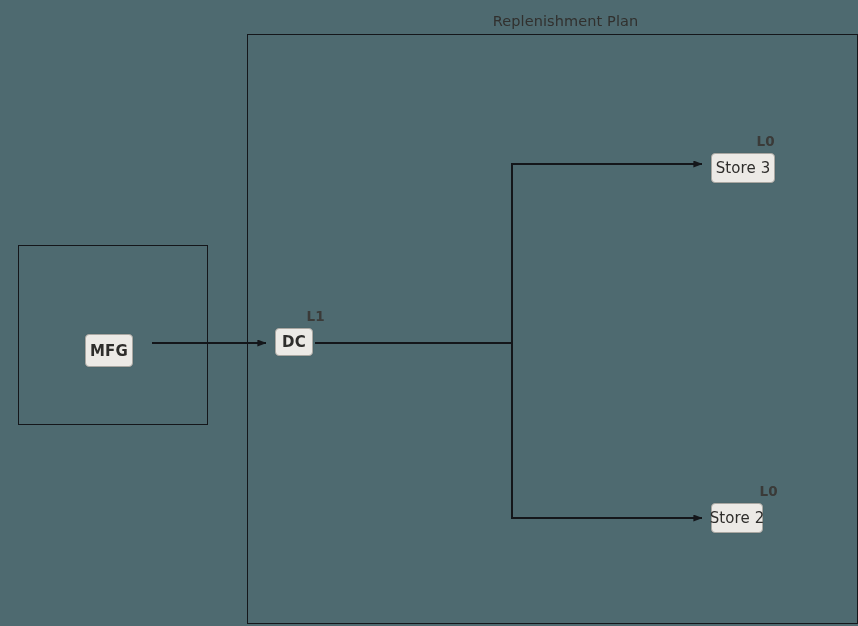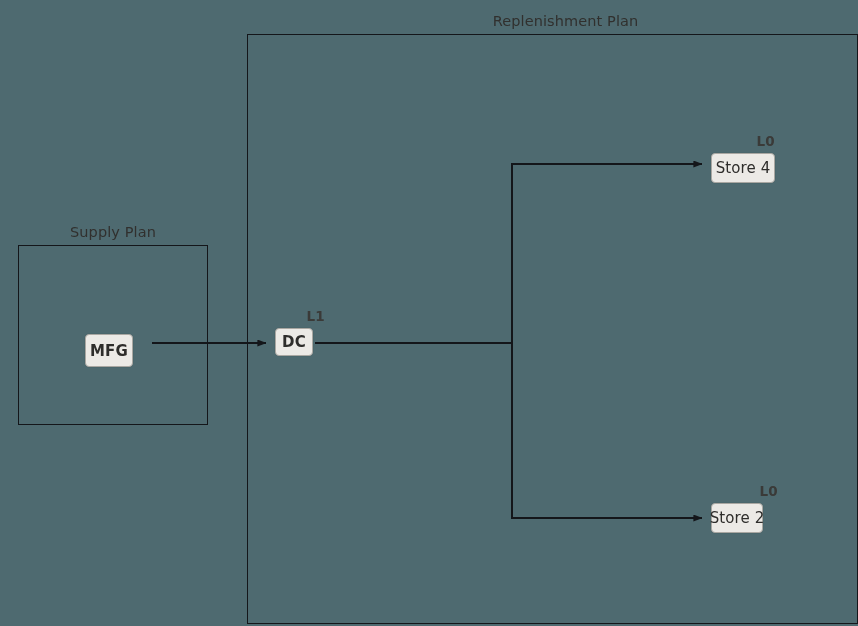--- a/index.html
+++ b/index.html
@@ -92,30 +92,29 @@
 
     <path d="M 152 343 L 266 343" stroke="#14161a" stroke-width="2" fill="none" marker-end="url(#arrowhead)"></path>
 
     <path d="M 315 343 L 513 343" stroke="#14161a" stroke-width="2" fill="none"></path>
 
     <path d="M 512 344 L 512 164 L 702 164" stroke="#14161a" stroke-width="2" fill="none" stroke-linejoin="miter" marker-end="url(#arrowhead)"></path>
 
     <path d="M 512 342 L 512 518 L 702 518" stroke="#14161a" stroke-width="2" fill="none" stroke-linejoin="miter" marker-end="url(#arrowhead)"></path>
   </svg>
 
-  <div class="group-title" style="left:18px; top:225px; width:190px;">Supply Plan</div>
   <div class="group-box" style="left:18px; top:245px; width:190px; height:180px;"></div>
 
   <div class="group-title" style="left:247px; top:14px; width:637px;">Replenishment Plan</div>
   <div class="group-box" style="left:247px; top:34px; width:611px; height:590px;"></div>
 
   <div class="node bold-label" style="left:85px; top:334px; width:48px; height:33px;">MFG</div>
 
   <div class="node-tag" style="left:287px; top:310px; width:38px;">L1</div>
   <div class="node bold-label" style="left:275px; top:328px; width:38px; height:28px;">DC</div>
 
   <div class="node-tag" style="left:711px; top:135px; width:64px;">L0</div>
-  <div class="node regular-label" style="left:711px; top:153px; width:64px; height:30px;">Store 4</div>
+  <div class="node regular-label" style="left:711px; top:153px; width:64px; height:30px;">Store 3</div>
 
   <div class="node-tag" style="left:711px; top:485px; width:67px;">L0</div>
   <div class="node regular-label" style="left:711px; top:503px; width:52px; height:30px;">Store 2</div>
 
 </div>
 
 </body></html>

